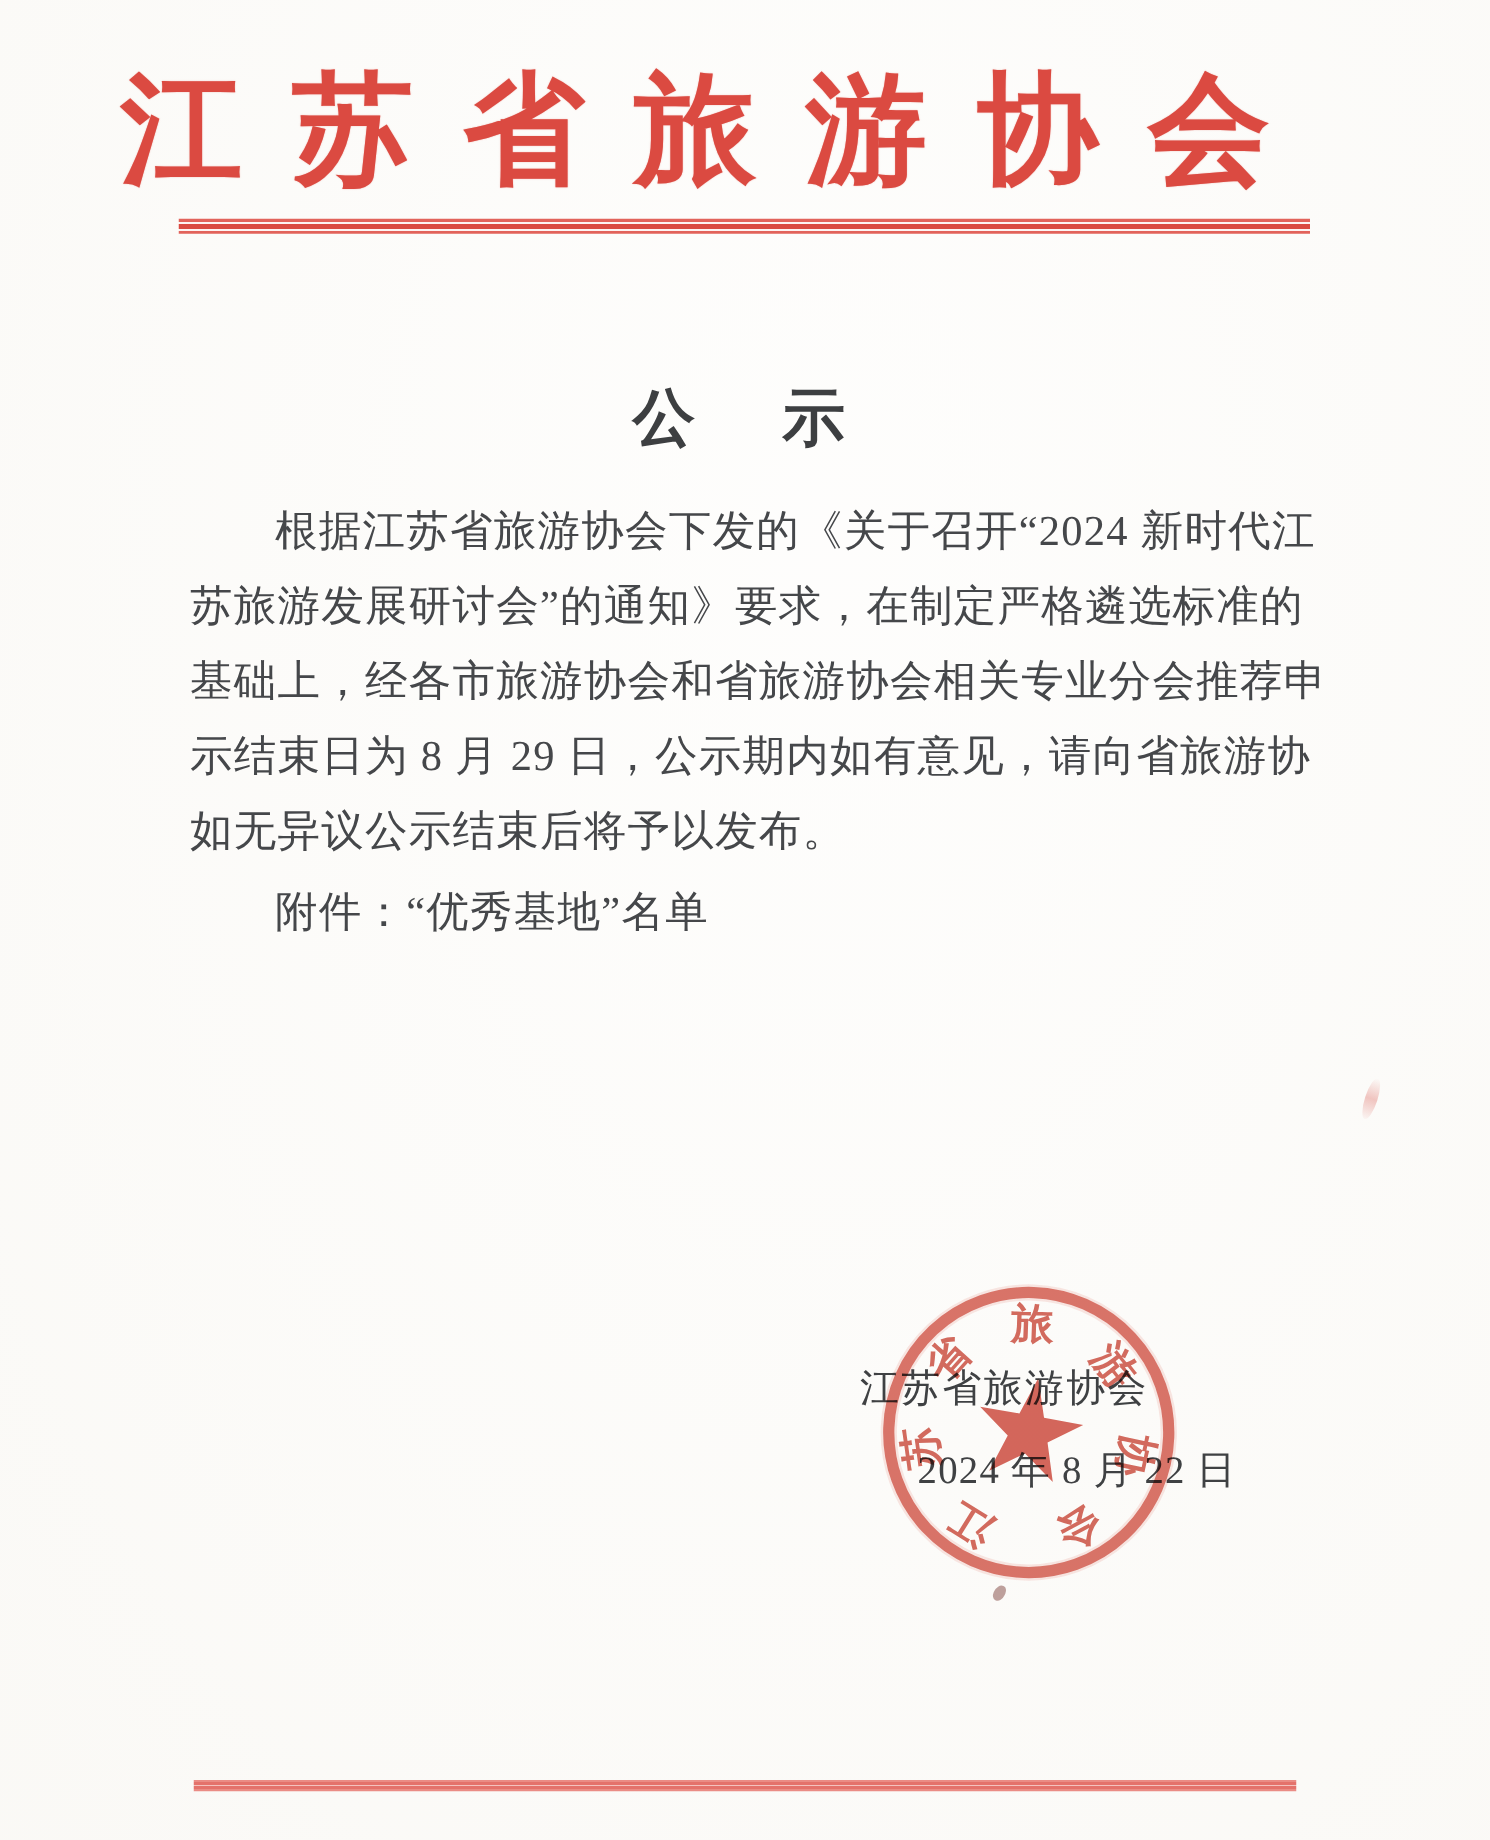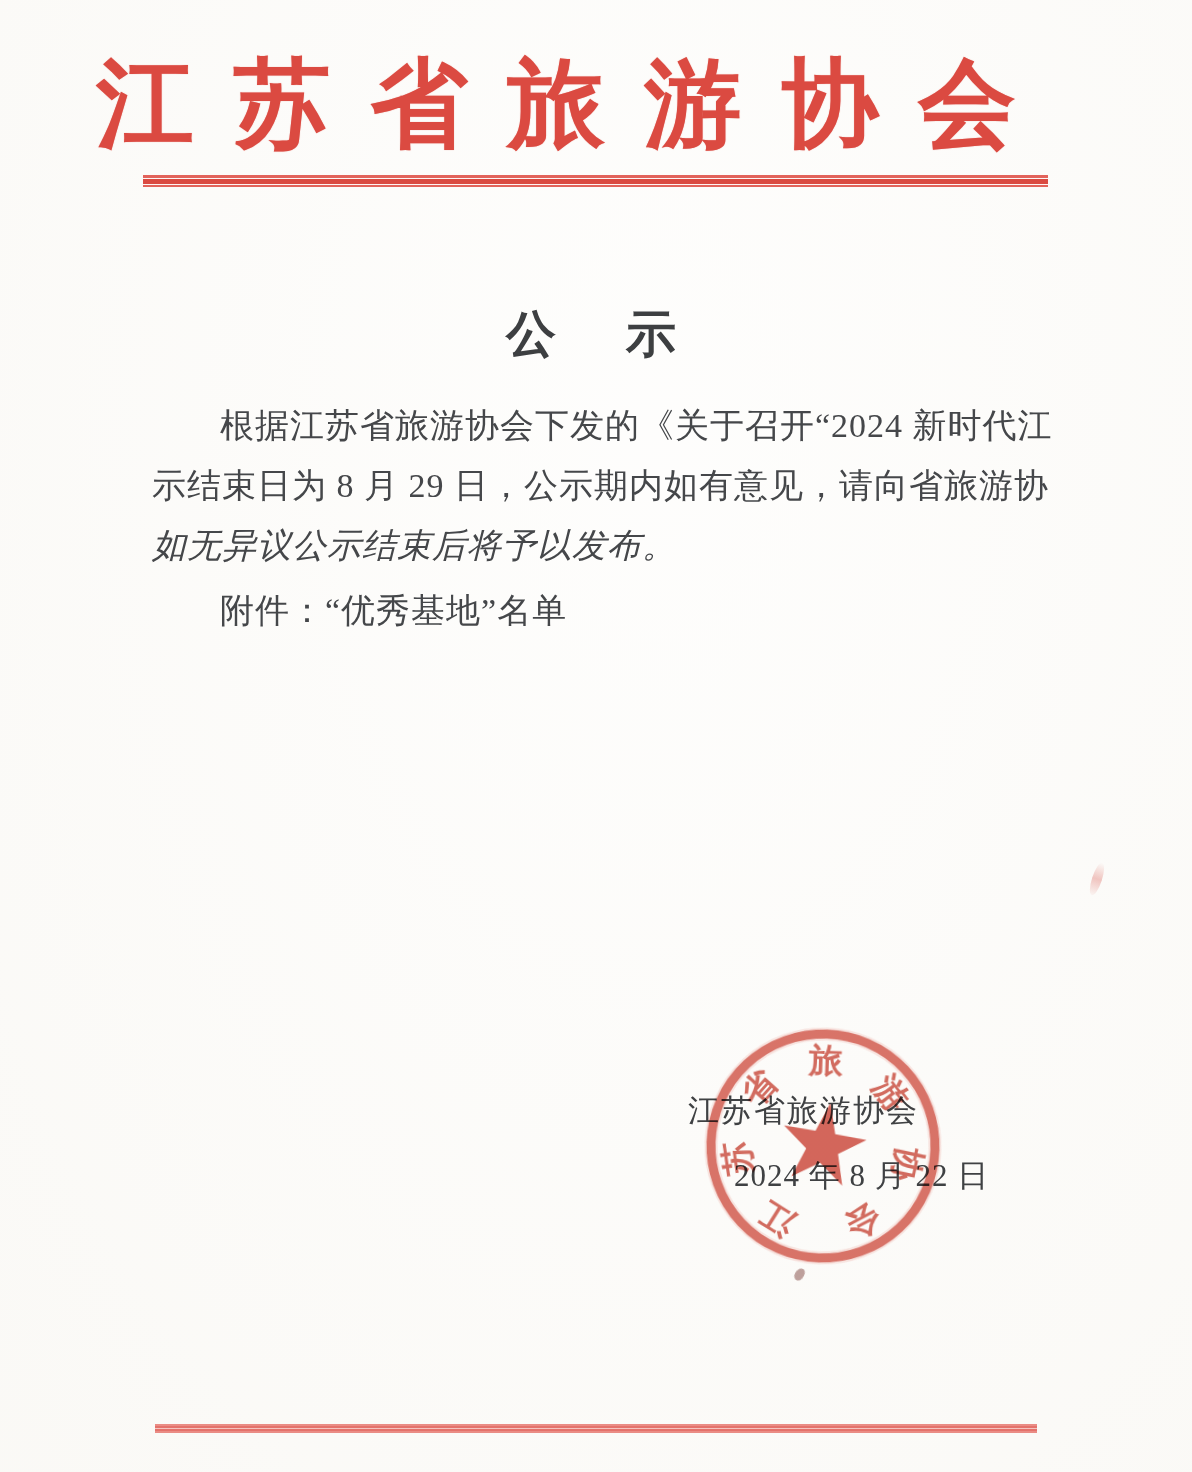--- a/index.html
+++ b/index.html
@@ -50,21 +50,21 @@
     position: absolute; top: 396px; left: 152px; width: 852px;
     font-size: 34px; color: #45474a;
     letter-spacing: 1px;
   }
   .body-line {
     height: 60px; line-height: 60px;
     text-align: justify; text-align-last: justify;
     white-space: nowrap;
   }
   .body-line.indent { padding-left: 68px; }
-  .body-line.no-justify { text-align: center; text-align-last: left; font-style: italic; }
+  .body-line.no-justify { text-align: center; text-align-last: left; }
   .attachment-line {
     margin-top: 5px;
     height: 60px; line-height: 60px;
     padding-left: 68px;
     text-align: left;
   }
   
   .sig-org {
     position: absolute; top: 1090px; left: 688px; width: 222px;
     font-size: 31px; color: #3f4143; letter-spacing: 2px;
@@ -116,20 +116,22 @@
 
 <div class="page">
 
   <div class="org-title">江苏省旅游协会</div>
   <div class="rule-double"></div>
 
   <div class="doc-title">公　示</div>
 
   <div class="body-text">
     <div class="body-line indent">根据江苏省旅游协会下发的《关于召开“2024 新时代江</div>
+    <div class="body-line">苏旅游发展研讨会”的通知》要求，在制定严格遴选标准的</div>
+    <div class="body-line">基础上，经各市旅游协会和省旅游协会相关专业分会推荐申</div>
     <div class="body-line">示结束日为 8 月 29 日，公示期内如有意见，请向省旅游协</div>
     <div class="body-line no-justify">如无异议公示结束后将予以发布。</div>
     <div class="attachment-line">附件：“优秀基地”名单</div>
   </div>
 
   <div class="sig-org">江苏省旅游协会</div>
   <div class="sig-date">2024 年 8 月 22 日</div>
 
   <div class="seal">
     <svg viewBox="0 0 244 240" xmlns="http://www.w3.org/2000/svg">

